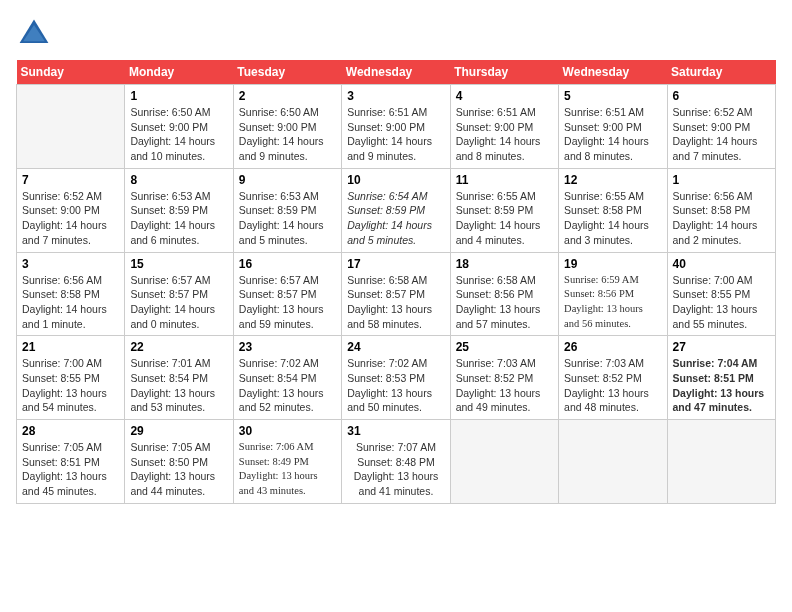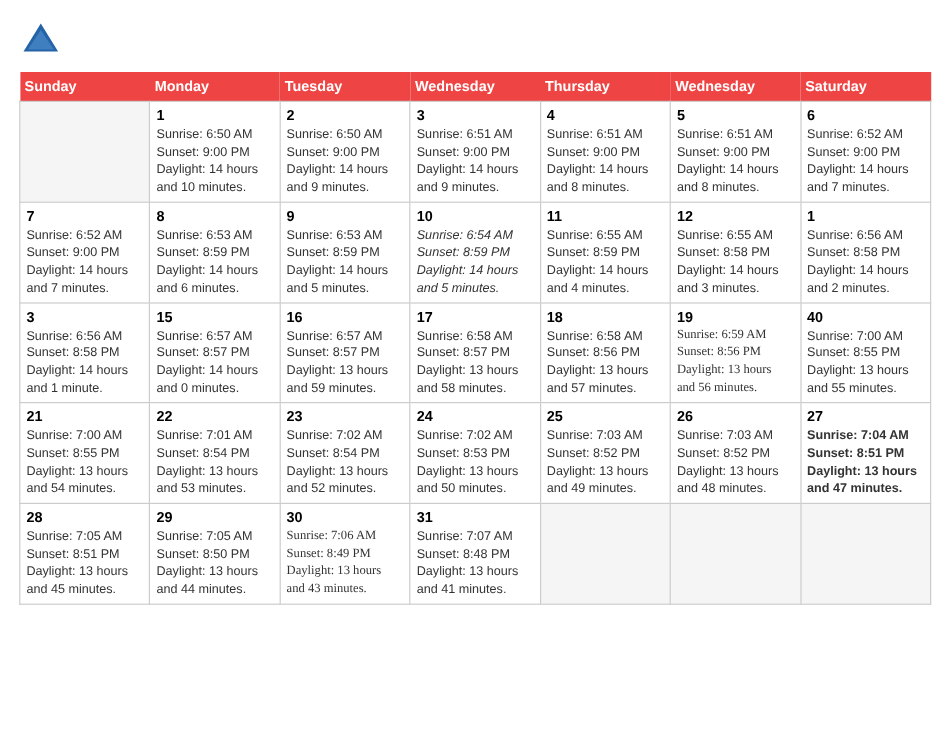--- a/index.html
+++ b/index.html
@@ -328,21 +328,21 @@
         </td>
         <td>
           <div class="day-num">30</div>
           <div class="day-detail" style="white-space: pre-line; font-family: Liberation Serif, serif;">Sunrise: 7:06 AM
 Sunset: 8:49 PM
 Daylight: 13 hours
 and 43 minutes.</div>
         </td>
         <td>
           <div class="day-num">31</div>
-          <div class="day-detail" style="white-space: pre-line;">Sunrise: 7:07 AM
+          <div class="day-detail" style="white-space: pre-line; text-align: center;">Sunrise: 7:07 AM
 Sunset: 8:48 PM
 Daylight: 13 hours
 and 41 minutes.</div>
         </td>
         <td class="empty"></td>
         <td class="empty"></td>
         <td class="empty"></td>
       </tr>
     </tbody>
 </table>

